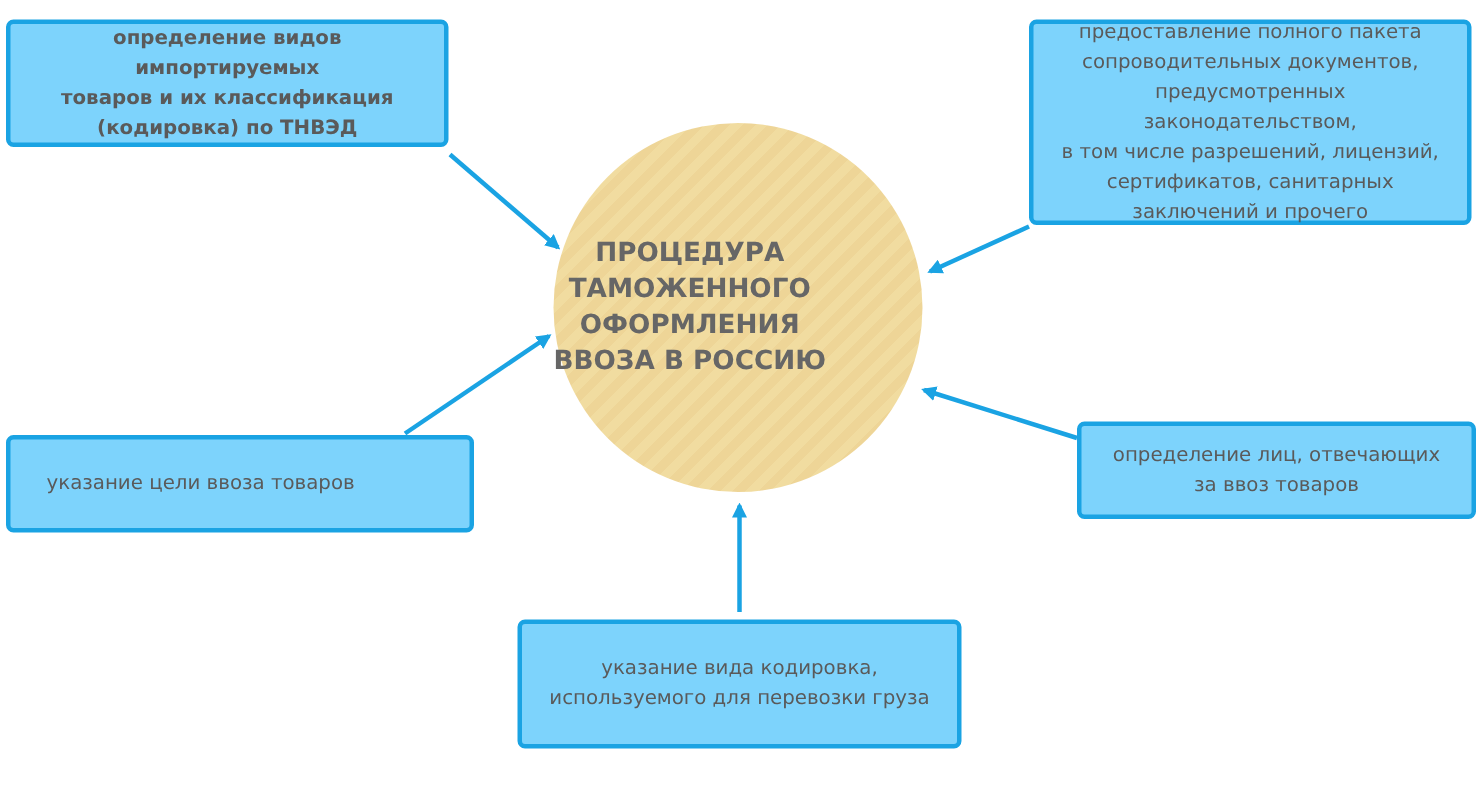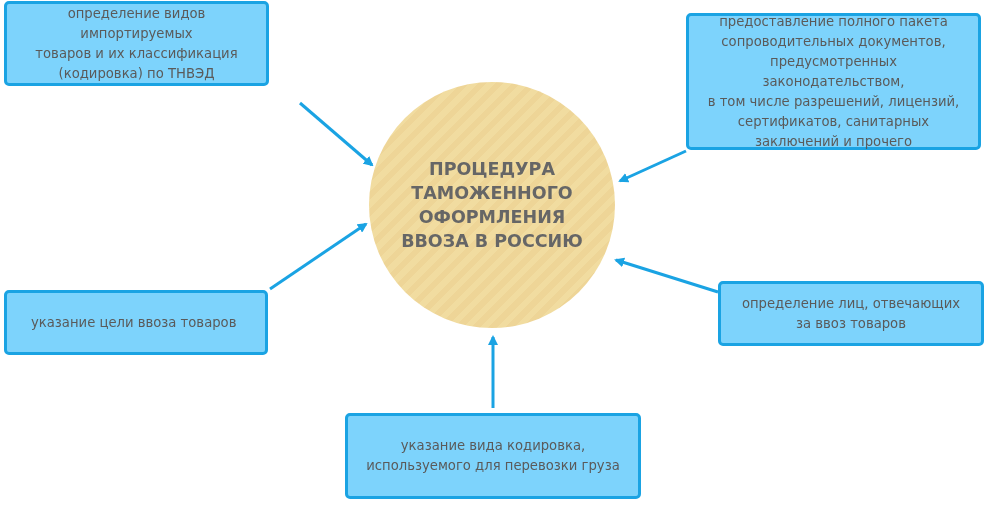--- a/index.html
+++ b/index.html
@@ -3,21 +3,21 @@
 <meta charset="utf-8">
 <style>
   html, body { margin: 0; padding: 0; background: #ffffff; }
   body { width: 985px; height: 525px; position: relative; overflow: hidden;
          font-family: "DejaVu Sans", "Liberation Sans", sans-serif; }
   .box { position: absolute; box-sizing: border-box; border: 3px solid #1aa3e3; border-radius: 5px;
          background: #7dd3fc; display: flex; align-items: center; justify-content: center;
          text-align: center; color: #5a5a5a; font-size: 13.2px; line-height: 20px; padding: 0 10px; }
   .circle { position: absolute; left: 369px; top: 82px; width: 246px; height: 246px; border-radius: 50%;
             background: repeating-linear-gradient(135deg, #f1dca0 0px, #f1dca0 6px, #eed597 6px, #eed597 12px);
-            display: flex; align-items: center; justify-content: center; text-align: center; }
+            display: flex; align-items: center; justify-content: flex-start; text-align: center; }
   .circle-title { color: #666666; font-weight: bold; font-size: 17.5px; line-height: 24px; white-space: pre-line; }
   svg.arrows { position: absolute; left: 0; top: 0; }
   .t { white-space: pre-line; }
 </style>
 </head>
 <body>
 
 <svg class="arrows" width="985" height="525">
   <defs>
     <marker id="ah" markerWidth="10" markerHeight="10" refX="8" refY="5" orient="auto" markerUnits="userSpaceOnUse">
@@ -31,36 +31,36 @@
   <line x1="493" y1="408" x2="493" y2="337" stroke="#1aa3e3" stroke-width="3" marker-end="url(#ah)"></line>
 </svg>
 
 <div class="circle">
   <div class="circle-title">ПРОЦЕДУРА
 ТАМОЖЕННОГО
 ОФОРМЛЕНИЯ
 ВВОЗА В РОССИЮ</div>
 </div>
 
-<div class="box" style="left:4px; top:1px; width:265px; height:85px;">
+<div class="box" style="left:4px; top:13px; width:295px; height:85px;font-weight:bold;">
   <div class="t">определение видов импортируемых
 товаров и их классификация
 (кодировка) по ТНВЭД</div>
 </div>
 
 <div class="box" style="left:686px; top:13px; width:295px; height:137px;">
   <div class="t">предоставление полного пакета
 сопроводительных документов,
 предусмотренных  законодательством,
 в том числе разрешений, лицензий,
 сертификатов, санитарных
 заключений и прочего</div>
 </div>
 
-<div class="box" style="left:4px; top:290px; width:264px; height:65px; justify-content:flex-start; padding-left:24px;">
+<div class="box" style="left:4px; top:290px; width:312px; height:65px; justify-content:flex-start; padding-left:24px;">
   <div class="t">указание цели ввоза товаров</div>
 </div>
 
 <div class="box" style="left:718px; top:281px; width:266px; height:65px;">
   <div class="t">определение лиц, отвечающих
 за ввоз товаров</div>
 </div>
 
 <div class="box" style="left:345px; top:413px; width:296px; height:86px;">
   <div class="t">указание вида кодировка,

